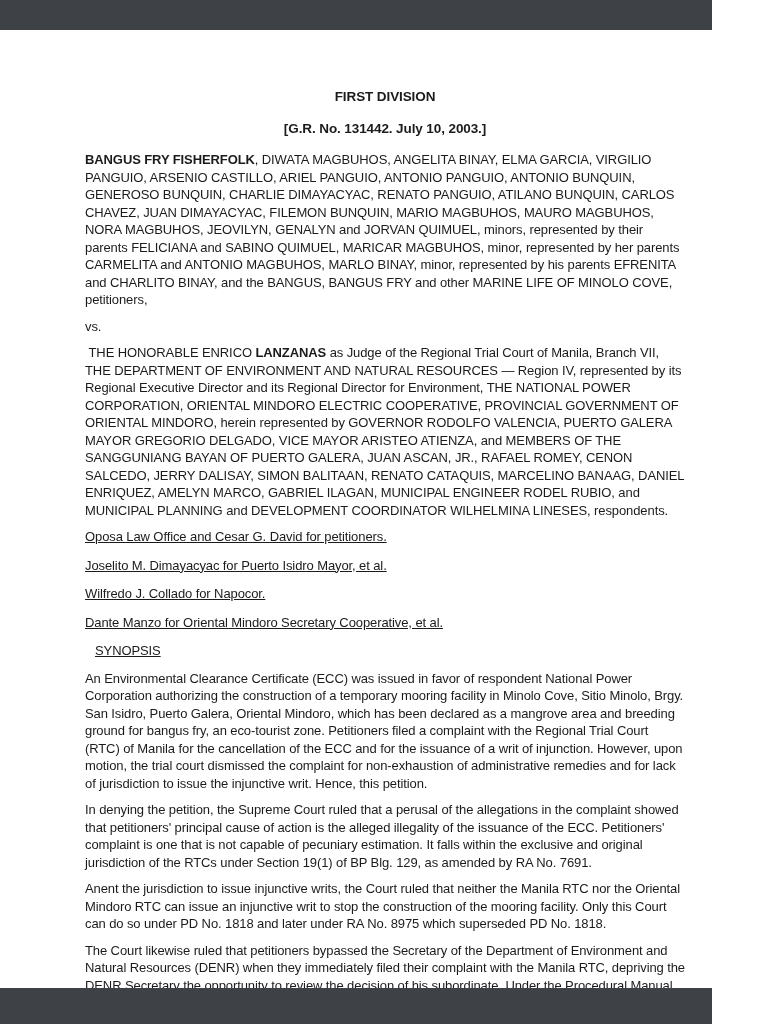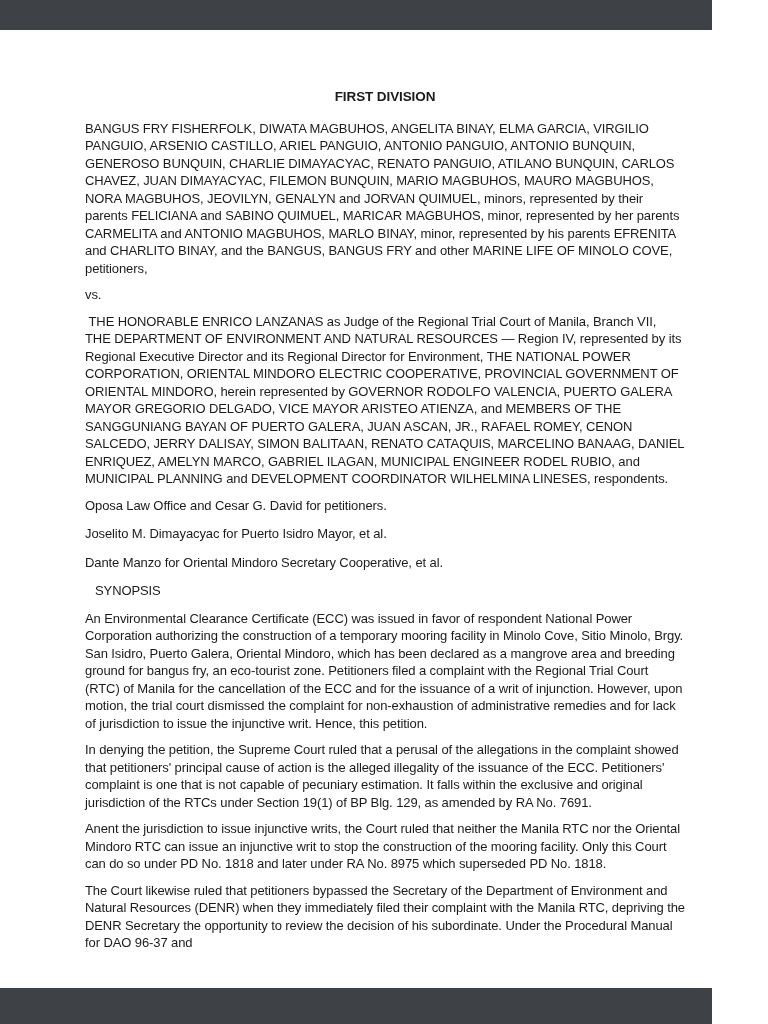--- a/index.html
+++ b/index.html
@@ -39,47 +39,49 @@
     text-align: left;
   }
   .h-center {
     text-align: center;
     font-weight: 700;
     font-size: 13.5px;
     margin: 0 0 14px 0;
   }
   .para { margin: 0 0 9px 0; }
   .para-pre { white-space: pre-wrap; }
-  .counsel { margin: 0 0 11px 0; }
+  .counsel { margin: 0 0 11px 0; text-decoration: underline; }
   .syn-label { margin: 0 0 10px 10px; }
-  b { font-weight: 400; }
+  b { font-weight: 700; }
 </style>
 </head>
 <body>
 
 <div class="screen">
 
   <div class="chrome chrome-top" style="background:#3e4145"></div>
 
   <div class="page">
     <div class="page-inner">
 
       <p class="h-center">FIRST DIVISION</p>
 
+      <p class="h-center">[G.R. No. 131442.  July 10, 2003.]</p>
 
       <p class="para"><b>BANGUS FRY FISHERFOLK</b><span>, DIWATA MAGBUHOS, ANGELITA BINAY, ELMA GARCIA, VIRGILIO PANGUIO, ARSENIO CASTILLO, ARIEL PANGUIO, ANTONIO PANGUIO, ANTONIO BUNQUIN, GENEROSO BUNQUIN, CHARLIE DIMAYACYAC, RENATO PANGUIO, ATILANO BUNQUIN, CARLOS CHAVEZ, JUAN DIMAYACYAC, FILEMON BUNQUIN, MARIO MAGBUHOS, MAURO MAGBUHOS, NORA MAGBUHOS, JEOVILYN, GENALYN and JORVAN QUIMUEL, minors, represented by their parents FELICIANA and SABINO QUIMUEL, MARICAR MAGBUHOS, minor, represented by her parents CARMELITA and ANTONIO MAGBUHOS, MARLO BINAY, minor, represented by his parents EFRENITA and CHARLITO BINAY, and the BANGUS, BANGUS FRY and other MARINE LIFE OF MINOLO COVE, petitioners,</span></p>
 
       <p class="para">vs.</p>
 
       <p class="para para-pre"><span> THE HONORABLE ENRICO </span><b>LANZANAS</b><span> as Judge of the Regional Trial Court of Manila, Branch VII, THE DEPARTMENT OF ENVIRONMENT AND NATURAL RESOURCES — Region IV, represented by its Regional Executive Director and its Regional Director for Environment, THE NATIONAL POWER CORPORATION, ORIENTAL MINDORO ELECTRIC COOPERATIVE, PROVINCIAL GOVERNMENT OF ORIENTAL MINDORO, herein represented by GOVERNOR RODOLFO VALENCIA, PUERTO GALERA MAYOR GREGORIO DELGADO, VICE MAYOR ARISTEO ATIENZA, and MEMBERS OF THE SANGGUNIANG BAYAN OF PUERTO GALERA, JUAN ASCAN, JR., RAFAEL ROMEY, CENON SALCEDO, JERRY DALISAY, SIMON BALITAAN, RENATO CATAQUIS, MARCELINO BANAAG, DANIEL ENRIQUEZ, AMELYN MARCO, GABRIEL ILAGAN, MUNICIPAL ENGINEER RODEL RUBIO, and MUNICIPAL PLANNING and DEVELOPMENT COORDINATOR WILHELMINA LINESES, respondents.</span></p>
 
       <p class="counsel">Oposa Law Office and Cesar G. David for petitioners.</p>
 
       <p class="counsel">Joselito M. Dimayacyac for Puerto Isidro Mayor, et al.</p>
 
+      <p class="counsel">Wilfredo J. Collado for Napocor.</p>
 
       <p class="counsel">Dante Manzo for Oriental Mindoro Secretary Cooperative, et al.</p>
 
       <p class="counsel syn-label">SYNOPSIS</p>
 
       <p class="para">An Environmental Clearance Certificate (ECC) was issued in favor of respondent National Power Corporation authorizing the construction of a temporary mooring facility in Minolo Cove, Sitio Minolo, Brgy. San Isidro, Puerto Galera, Oriental Mindoro, which has been declared as a mangrove area and breeding ground for bangus fry, an eco-tourist zone. Petitioners filed a complaint with the Regional Trial Court (RTC) of Manila for the cancellation of the ECC and for the issuance of a writ of injunction. However, upon motion, the trial court dismissed the complaint for non-exhaustion of administrative remedies and for lack of jurisdiction to issue the injunctive writ. Hence, this petition.</p>
 
       <p class="para">In denying the petition, the Supreme Court ruled that a perusal of the allegations in the complaint showed that petitioners' principal cause of action is the alleged illegality of the issuance of the ECC. Petitioners' complaint is one that is not capable of pecuniary estimation. It falls within the exclusive and original jurisdiction of the RTCs under Section 19(1) of BP Blg. 129, as amended by RA No. 7691.</p>
 
       <p class="para">Anent the jurisdiction to issue injunctive writs, the Court ruled that neither the Manila RTC nor the Oriental Mindoro RTC can issue an injunctive writ to stop the construction of the mooring facility. Only this Court can do so under PD No. 1818 and later under RA No. 8975 which superseded PD No. 1818.</p>

